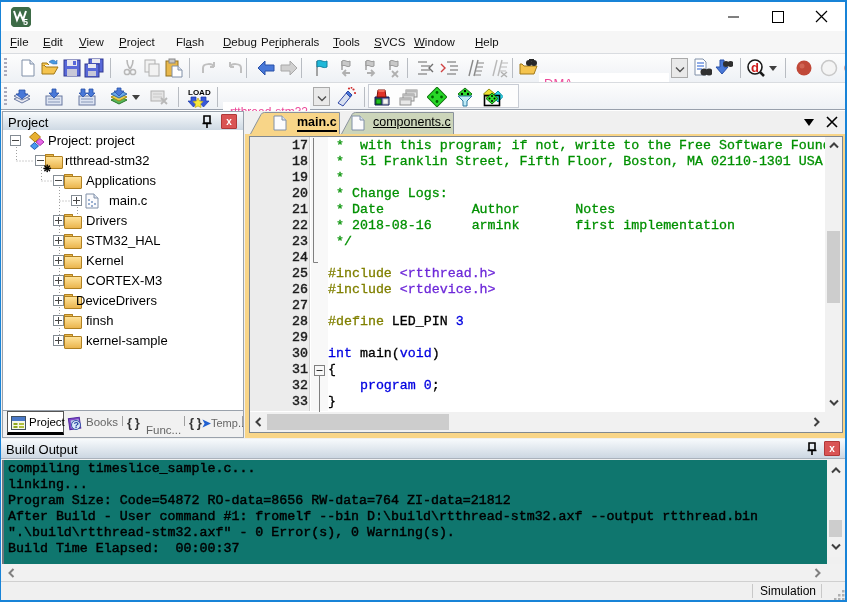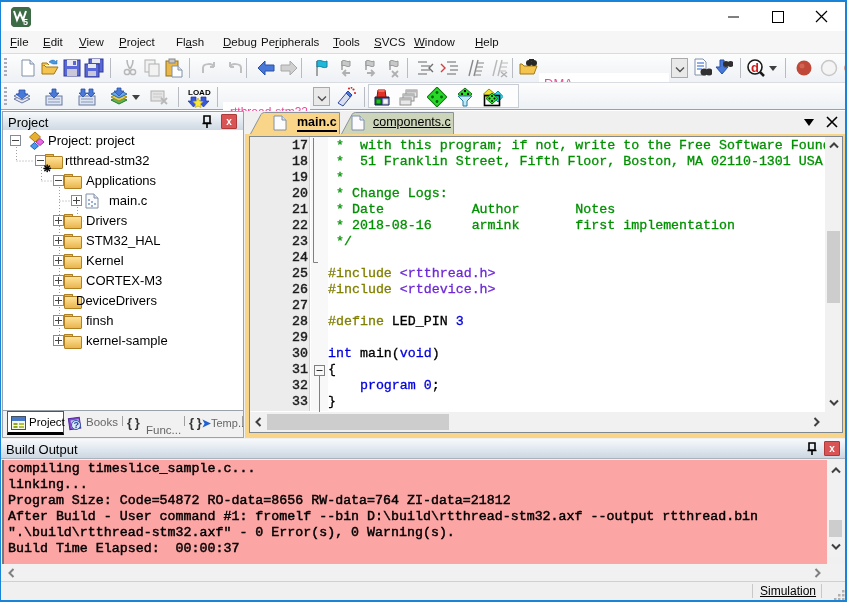--- a/index.html
+++ b/index.html
@@ -56,25 +56,25 @@
 .vsb { position:absolute; background:#f1f1f1; }
 .hsb { position:absolute; background:#f1f1f1; }
 .sbthumb { position:absolute; background:#cdcdcd; }
 .kw { color:#0000e0; }
 .cm { color:#009000; }
 .pp { color:#808000; }
 .hd { color:#6d28d9; }
 
 #buildpanel { position:absolute; left:0; top:437px; width:845px; height:143px; background:#f0f0f0; }
 #buildhdr { position:absolute; left:0; top:1px; width:845px; height:20px; }
-#buildcontent { position:absolute; left:1px; top:22px; width:825px; height:104px; background:#fca5a5; border-left:2px solid #707880;
+#buildcontent { position:absolute; left:1px; top:22px; width:825px; height:104px; background:#0f766e; border-left:2px solid #707880;
   font-family:"Liberation Mono", monospace; font-size:13.3px; font-weight:normal; -webkit-text-stroke:0.45px; line-height:16px; white-space:pre; color:#000; padding:1px 0 0 4px; }
 
 #statusbar { position:absolute; left:0; top:580px; width:845px; height:19px; background:#f0f0f0; border-top:1px solid #d0d0d0; font-size:12px; color:#000; }
-#statusbar .cell { position:absolute; top:2px;text-decoration:underline; }
+#statusbar .cell { position:absolute; top:2px; }
 #bottomedge { position:absolute; left:0; top:599px; width:845px; height:3px; background:#1883d7; }
 </style>
 </head>
 <body>
 <div id="titlebar">
   <svg id="title-ico" style="position:absolute;left:10px;top:5px" width="20" height="20">
       <rect x="0" y="0" width="20" height="20" rx="4" fill="#3d6b46"></rect>
       <path d="M3 4 L6 13 L9 6 L12 13 L15 4" fill="none" stroke="#fff" stroke-width="2"></path>
       <text x="12" y="18" font-size="9" font-weight="bold" fill="#fff" font-family="Liberation Sans">5</text>
     </svg>

